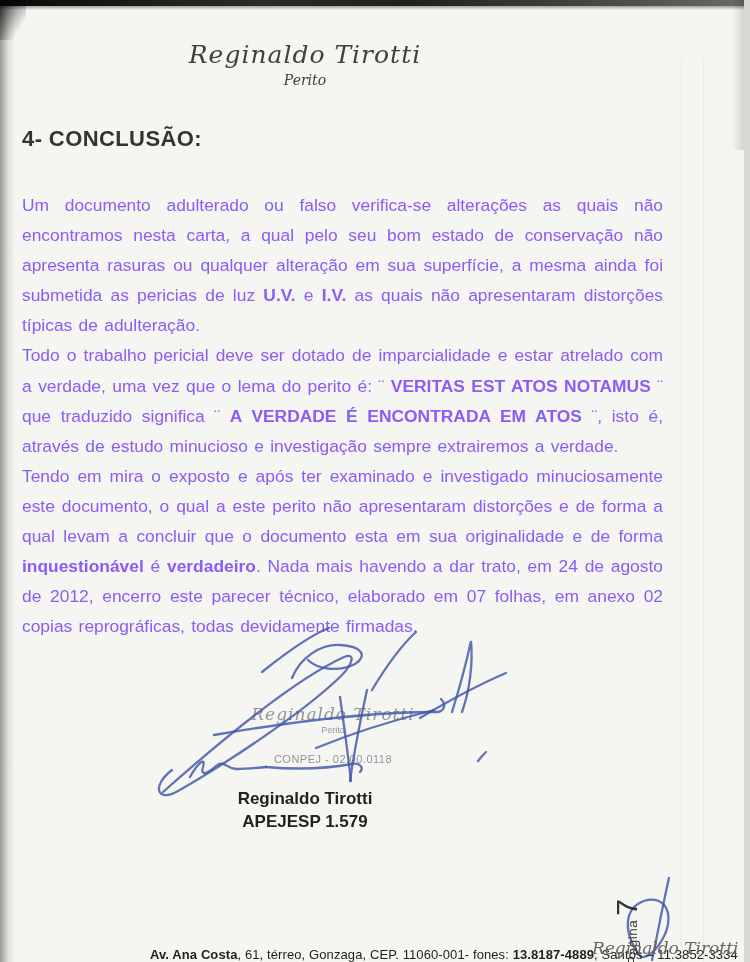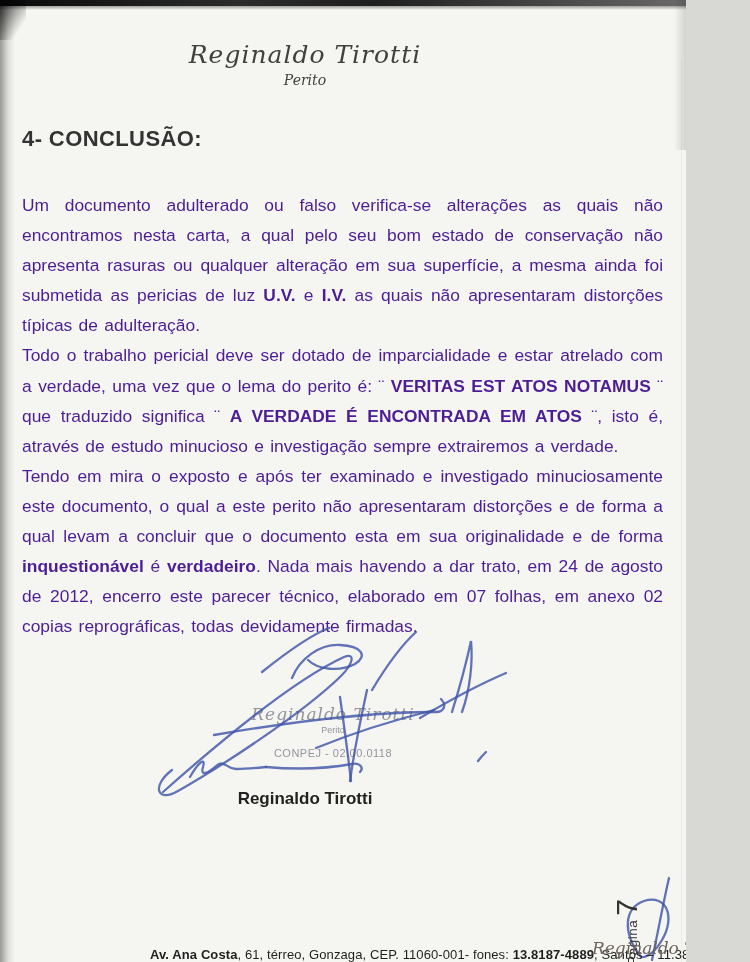--- a/index.html
+++ b/index.html
@@ -1,20 +1,20 @@
 <!DOCTYPE html>
 <html><head>
 <meta charset="utf-8">
 <style>
   html,body{margin:0;padding:0;background:#d8d8d5;}
   .page{
-    position:relative;width:662px;height:962px;overflow:hidden;
+    position:relative;width:744px;height:962px;overflow:hidden;
     background:linear-gradient(100deg,#ececе7 0%,#f3f3ee 6%,#f6f6f2 40%,#f6f6f2 75%,#f2f2ed 100%);
     background-color:#f5f5f1;
-    font-family:"Liberation Sans",sans-serif;color:#2e2e2e;padding-left:24px;
+    font-family:"Liberation Sans",sans-serif;color:#2e2e2e;
   }
   
   .scan-top{position:absolute;left:0;top:0;width:100%;height:6px;
     background:linear-gradient(to right,#0a0a0a 0%,#2c2c2c 35%,#1f1f1f 55%,#4a4a4a 82%,#6a6a6a 100%);}
   .scan-top-fade{position:absolute;left:0;top:6px;width:100%;height:4px;
     background:linear-gradient(to bottom,rgba(0,0,0,.35),rgba(0,0,0,0));}
   .scan-left{position:absolute;left:0;top:0;width:15px;height:100%;
     background:linear-gradient(to right,rgba(25,25,25,.42),rgba(25,25,25,.10) 55%,rgba(25,25,25,0));}
   .scan-left-top{position:absolute;left:0;top:0;width:26px;height:40px;
     background:linear-gradient(to bottom right,rgba(0,0,0,.75),rgba(0,0,0,0) 75%);}
@@ -26,31 +26,31 @@
   
   .hdr{position:absolute;left:150px;top:40px;width:310px;text-align:center;
     font-family:"DejaVu Serif",serif;font-style:italic;color:#414141;}
   .hdr .nm{font-size:25px;letter-spacing:1px;}
   .hdr .rl{font-size:14px;margin-top:3px;}
 
   .heading{position:absolute;left:22px;top:126px;font-size:22px;font-weight:bold;
     letter-spacing:.4px;color:#333;}
 
   .bodytext{position:absolute;left:22px;top:190px;width:641px;
-    font-size:17.4px;line-height:30.1px;text-align:justify;color:#4c1d95;word-spacing:1.5px;}
+    font-size:17.4px;line-height:30.1px;text-align:justify;color:#8b5cf6;word-spacing:1.5px;}
   .bodytext p{margin:0;padding:0;}
   .b{font-weight:bold;}
   .u{}
 
   
   .stamp{position:absolute;left:218px;top:704px;width:230px;text-align:center;
     color:#8f8f99;opacity:.95;}
   .stamp .s1{font-family:"DejaVu Serif",serif;font-style:italic;font-size:17px;letter-spacing:1px;}
   .stamp .s2{font-size:9px;margin-top:1px;}
-  .stamp .s3{font-size:11px;letter-spacing:.5px;margin-top:12px;}
+  .stamp .s3{font-size:11px;letter-spacing:.5px;margin-top:18px;}
 
   
   .ink-svg{position:absolute;left:0;top:0;width:750px;height:962px;pointer-events:none;}
   .ink{fill:none;stroke:#4156a8;stroke-width:2.3;stroke-linecap:round;opacity:.82;}
 
   .sigblock{position:absolute;left:105px;top:788px;width:400px;text-align:center;
     font-weight:bold;font-size:17px;line-height:22.5px;color:#222;}
 
   
   .pagelabel{position:absolute;left:560px;top:872px;width:120px;height:80px;
@@ -110,20 +110,21 @@
     <path class="ink" d="M 367 690 C 360 722, 354 752, 350 781" stroke="#4156a8"></path>
     <path class="ink" d="M 316 748 C 360 730, 410 716, 434 710" stroke="#4156a8"></path>
     <path class="ink" d="M 478 761 C 481 757, 484 754, 486 752" stroke="#4156a8"></path>
 
     <path class="ink" d="M 641 957 C 622 933, 624 908, 644 901 C 666 894, 676 916, 662 940 C 655 952, 647 958, 641 957" stroke="#4156a8"></path>
     <path class="ink" d="M 652 960 C 658 932, 663 904, 669 878" stroke="#4156a8"></path>
   </svg>
 
   <div class="sigblock">
     <div>Reginaldo Tirotti</div>
+    <div>APEJESP 1.579</div>
   </div>
 
   <div class="pagelabel">
     <span class="w">Página</span>
     <span class="n">7</span>
   </div>
 
   <div class="footer-line"><span class="b">Av. Ana Costa</span><span>, 61, térreo, Gonzaga, CEP. 11060-001- fones: </span><span class="b">13.8187-4889</span><span>, Santos – 11.3852-3334</span></div>
   <div class="footer-script">Reginaldo Tirotti</div>
 

